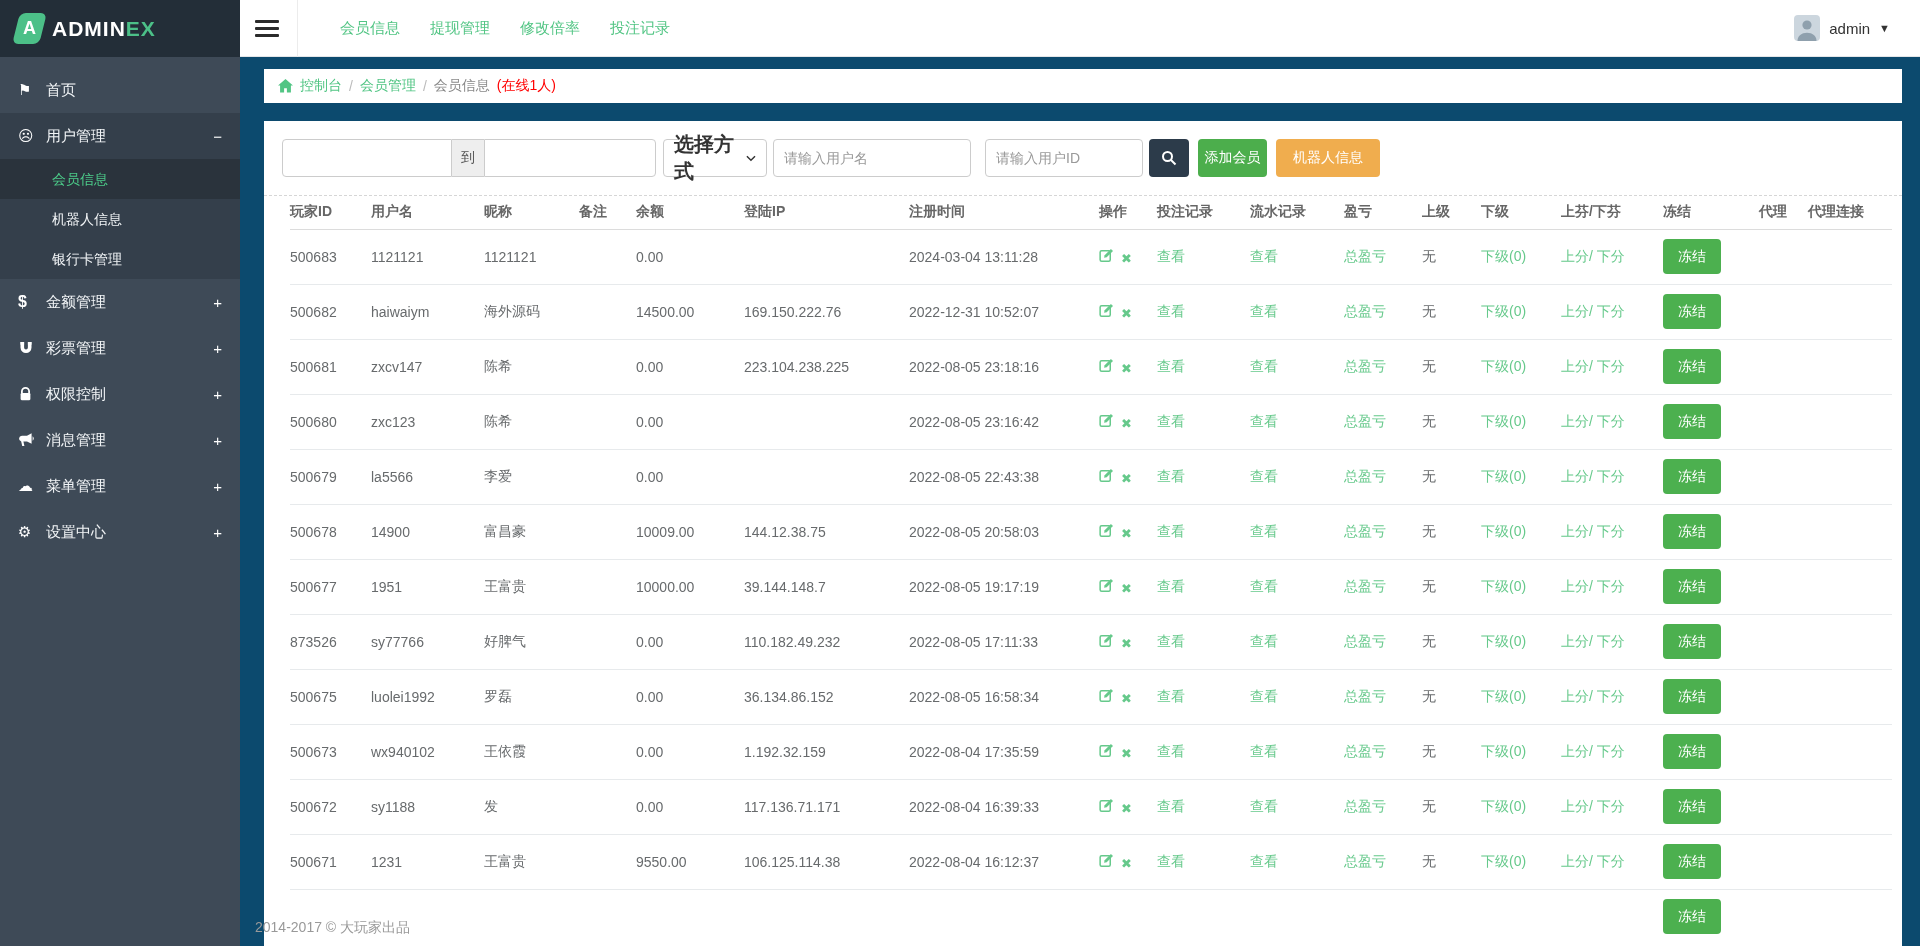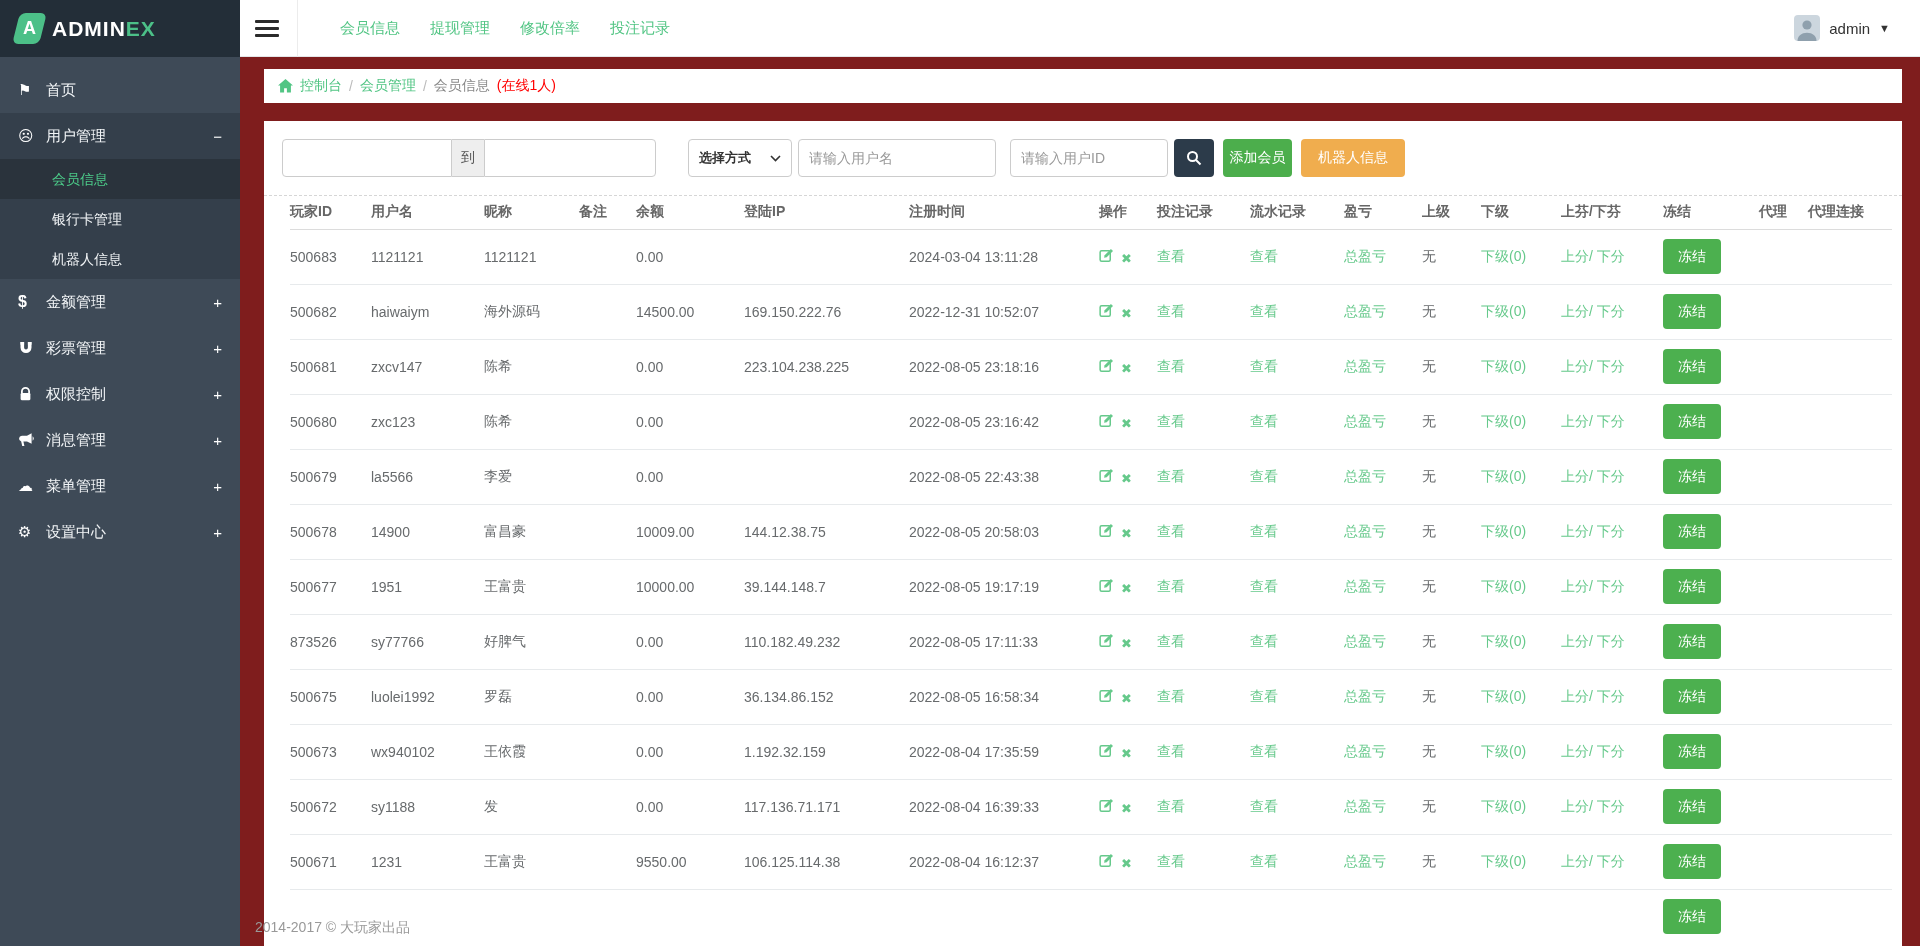--- a/index.html
+++ b/index.html
@@ -30,40 +30,40 @@
             border-bottom:1px solid #e4e6e8; display:flex; align-items:center; z-index:4; }
   .hamburger { width:24px; margin-left:15px; cursor:pointer; }
   .hamburger i { display:block; height:3px; background:#2b2b2b; margin:4px 0; border-radius:1px; }
   .topnav { display:flex; gap:30px; margin-left:18px; padding-left:42px; border-left:1px solid #ececec; height:57px; align-items:center; }
   .topnav a { color:#52c584; font-size:15px; text-decoration:none; cursor:pointer; }
   .usermenu { margin-left:auto; margin-right:30px; display:flex; align-items:center; gap:9px; cursor:pointer; }
   .avatar { width:26px; height:26px; border-radius:4px; overflow:hidden; }
   .usermenu .uname { color:#333; font-size:15px; }
   .usermenu .caret { color:#333; font-size:11px; }
   
-  .content { position:absolute; left:240px; top:57px; right:0; bottom:0; background:#7f1d1d; }
+  .content { position:absolute; left:240px; top:57px; right:0; bottom:0; background:#0c4a6e; }
   .breadcrumb { position:absolute; left:24px; right:18px; top:12px; height:34px; background:#fff;
                 display:flex; align-items:center; padding:0 14px; font-size:14px; gap:7px; }
   .breadcrumb .home-ic { color:#52c584; display:inline-flex; }
   .breadcrumb a { color:#52c584; text-decoration:none; cursor:pointer; }
   .breadcrumb .sep { color:#bbb; }
   .breadcrumb .cur { color:#888; }
   .breadcrumb .online { color:#ff0000; }
   .panel { position:absolute; left:24px; right:18px; top:64px; bottom:0; background:#fff; overflow:hidden; }
   
   .filter { display:flex; align-items:center; padding:18px; border-bottom:1px dashed #d6d6d6; }
   .filter input { height:38px; border:1px solid #ccc; border-radius:4px; padding:0 10px; font-size:14px;
                   color:#555; font-family:inherit; outline:none; }
   .filter input::placeholder { color:#999; }
   .in-range1 { width:170px; border-radius:4px 0 0 4px !important; }
   .addon { height:38px; width:32px; background:#eee; border:1px solid #ccc; border-left:none; border-right:none;
            display:flex; align-items:center; justify-content:center; font-size:14px; color:#555; }
   .in-range2 { width:172px; border-radius:0 4px 4px 0 !important; }
-  .sel { height:38px; width:104px; border:1px solid #ccc; border-radius:4px; margin-left:32px;
-         display:flex; align-items:center; justify-content:space-between; padding:4px 10px; font-size:13px;
+  .sel { height:38px; width:104px; border:1px solid #ccc; border-radius:4px; margin-left:7px;
+         display:flex; align-items:center; justify-content:space-between; padding:4px 10px; font-size:20px;
          color:#333; font-weight:bold; cursor:pointer; background:#fff; }
   .in-uname { width:198px; margin-left:6px; }
   .in-uid { width:158px; margin-left:14px; }
   .btn { height:38px; border:none; border-radius:4px; color:#fff; font-size:14px; cursor:pointer; font-family:inherit; }
   .btn-search { width:40px; margin-left:6px; background:#2c3b4a; display:inline-flex; align-items:center; justify-content:center; }
   .btn-add { width:69px; margin-left:9px; background:#4cae4c; }
   .btn-online { width:104px; margin-left:9px; background:#f0ad4e; }
   
   .tablewrap { padding:0 26px; }
   table { border-collapse:collapse; table-layout:fixed; width:1602px; }
@@ -103,22 +103,22 @@
           </div>
         </li>
         <li class="side-item open">
           <div class="row">
             <span class="ico">☹</span>
             <span>用户管理</span>
             <span class="expand">−</span>
           </div>
           <ul class="submenu">
             <li class="active">会员信息</li>
+            <li class="">机器人信息</li>
             <li class="">银行卡管理</li>
-            <li class="">机器人信息</li>
           </ul>
         </li>
         <li class="side-item">
           <div class="row">
             <span class="ico">
               <b style="font-size:16px">$</b>
             </span>
             <span>金额管理</span>
             <span class="expand">+</span>
           </div>

